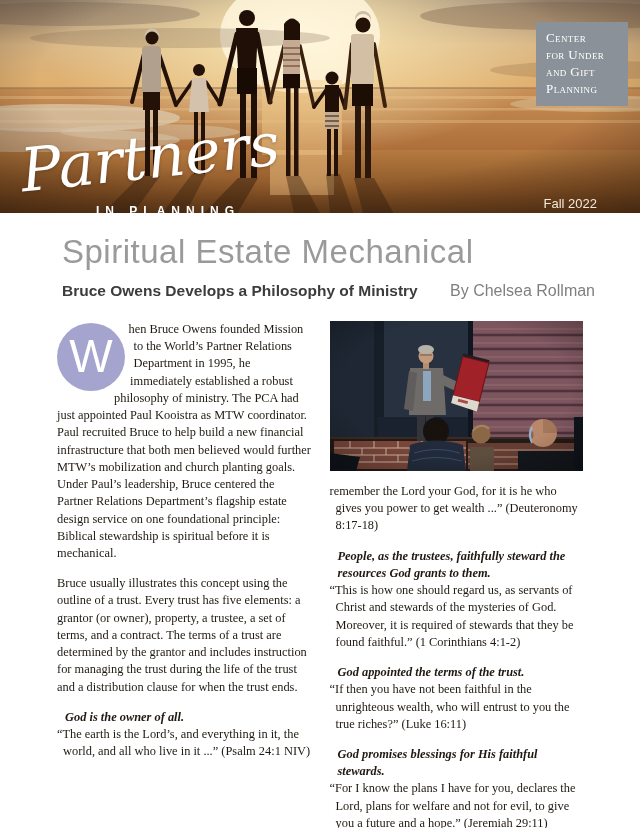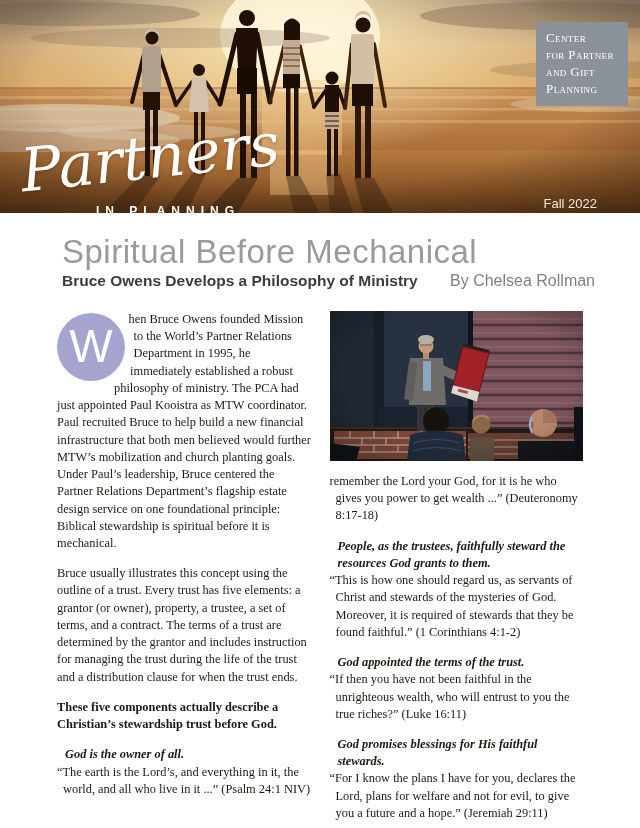--- a/index.html
+++ b/index.html
@@ -23,21 +23,21 @@
   .logo-sub{position:absolute;left:96px;top:204px;
          font-family:"Liberation Sans",sans-serif;font-weight:bold;
          font-size:12px;letter-spacing:6px;color:#ffffff;}
   .issue{position:absolute;right:43px;top:196px;color:#f3e9d6;
          font-family:"Liberation Sans",sans-serif;font-size:13px;}
 
   
   .header{padding:20px 45px 0 62px;}
   .title{font-family:"Liberation Sans",sans-serif;font-size:33px;
          color:#9a9a9a;letter-spacing:.5px;line-height:1.15;}
-  .subrow{display:flex;justify-content:space-between;margin-top:1px;}
+  .subrow{display:flex;justify-content:space-between;margin-top:11px;}
   .subtitle{font-family:"Liberation Sans",sans-serif;font-weight:bold;
          font-size:15.5px;color:#3c3c3c;}
   .byline{font-family:"Liberation Sans",sans-serif;font-size:16px;color:#7f7f7f;}
 
   
   .main{display:flex;gap:17px;padding:21px 55px 0 57px;}
   .col{width:256px;font-size:12.4px;line-height:1.39;color:#1f1912;}
   .col p{margin:0 0 13px 0;}
   .dropcap{float:left;width:68px;height:68px;border-radius:50%;
          background:#a5a4cf;color:#ffffff;
@@ -172,43 +172,42 @@
         <rect x="352" y="84" width="21" height="22" fill="#1c0d05"></rect>
         <rect x="355" y="106" width="6" height="72" fill="#2a180c"></rect>
         <rect x="365" y="106" width="6" height="72" fill="#2a180c"></rect>
       </g>
 
       <rect width="640" height="232" fill="url(#vig)"></rect>
     </svg>
 
     <div class="badge">
       <div>Center</div>
-      <div>for Partner</div>
+      <div>for Under</div>
       <div>and Gift</div>
       <div>Planning</div>
     </div>
     <div class="logo-script">Partners</div>
     <div class="logo-sub">IN PLANNING</div>
     <div class="issue">Fall 2022</div>
   </div>
 
   <div class="header">
-    <div class="title">Spiritual Before Mechanical</div>
+    <div class="title">Spiritual Estate Mechanical</div>
     <div class="subrow">
       <div class="subtitle">Bruce Owens Develops a Philosophy of Ministry</div>
       <div class="byline">By Chelsea Rollman</div>
     </div>
   </div>
 
   <div class="main">
 
     <div class="col">
       <p><span class="dropcap">W</span><span>hen Bruce Owens founded Mission to the World’s Partner Relations Department in 1995, he immediately established a robust philosophy of ministry. The PCA had just appointed Paul Kooistra as MTW coordinator. Paul recruited Bruce to help build a new financial infrastructure that both men believed would further MTW’s mobilization and church planting goals. Under Paul’s leadership, Bruce centered the Partner Relations Department’s flagship estate design service on one foundational principle: </span><span class="em">Biblical stewardship is spiritual before it is mechanical.</span></p>
       <p>Bruce usually illustrates this concept using the outline of a trust. Every trust has five elements: a grantor (or owner), property, a trustee, a set of terms, and a contract. The terms of a trust are determined by the grantor and includes instruction for managing the trust during the life of the trust and a distribution clause for when the trust ends.</p>
-      <p class="bold-para">These five components actually describe a Christian’s stewardship trust before God.</p>
 
       <div class="sec">
         <div class="sec-heading">God is the owner of all.</div>
         <p class="quote">“The earth is the Lord’s, and everything in it, the world, and all who live in it ...” (Psalm 24:1 NIV)</p>
       </div>
 
     </div>
 
     <div class="col">
 

